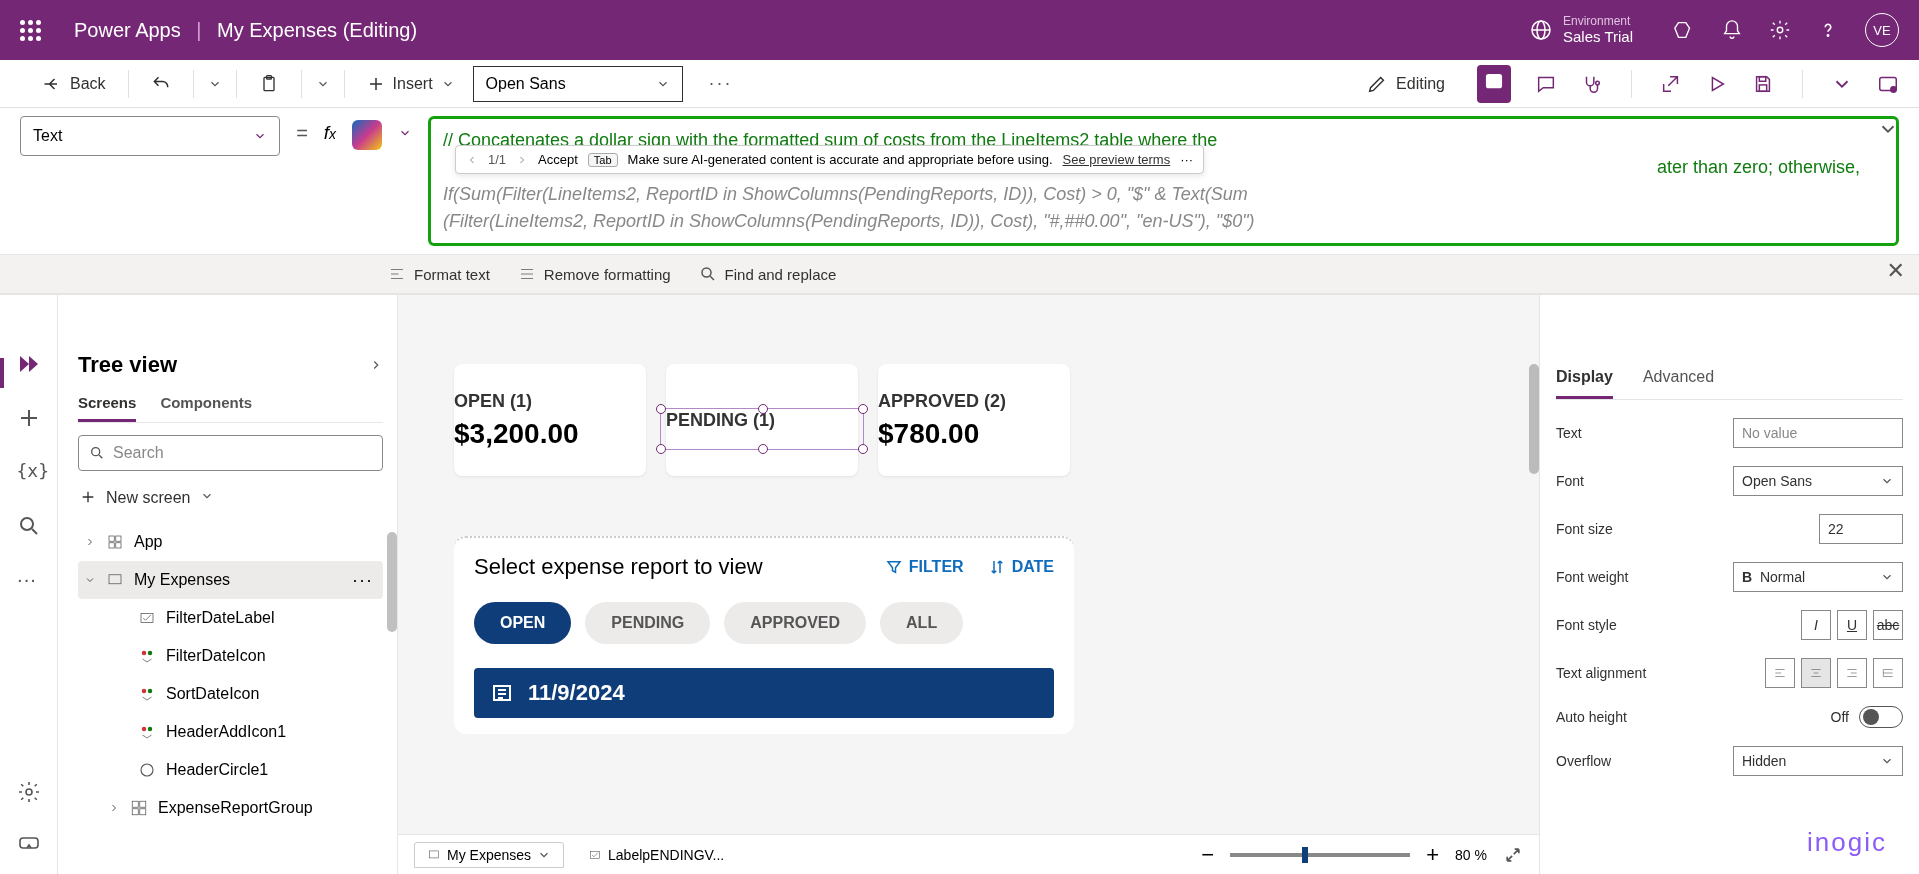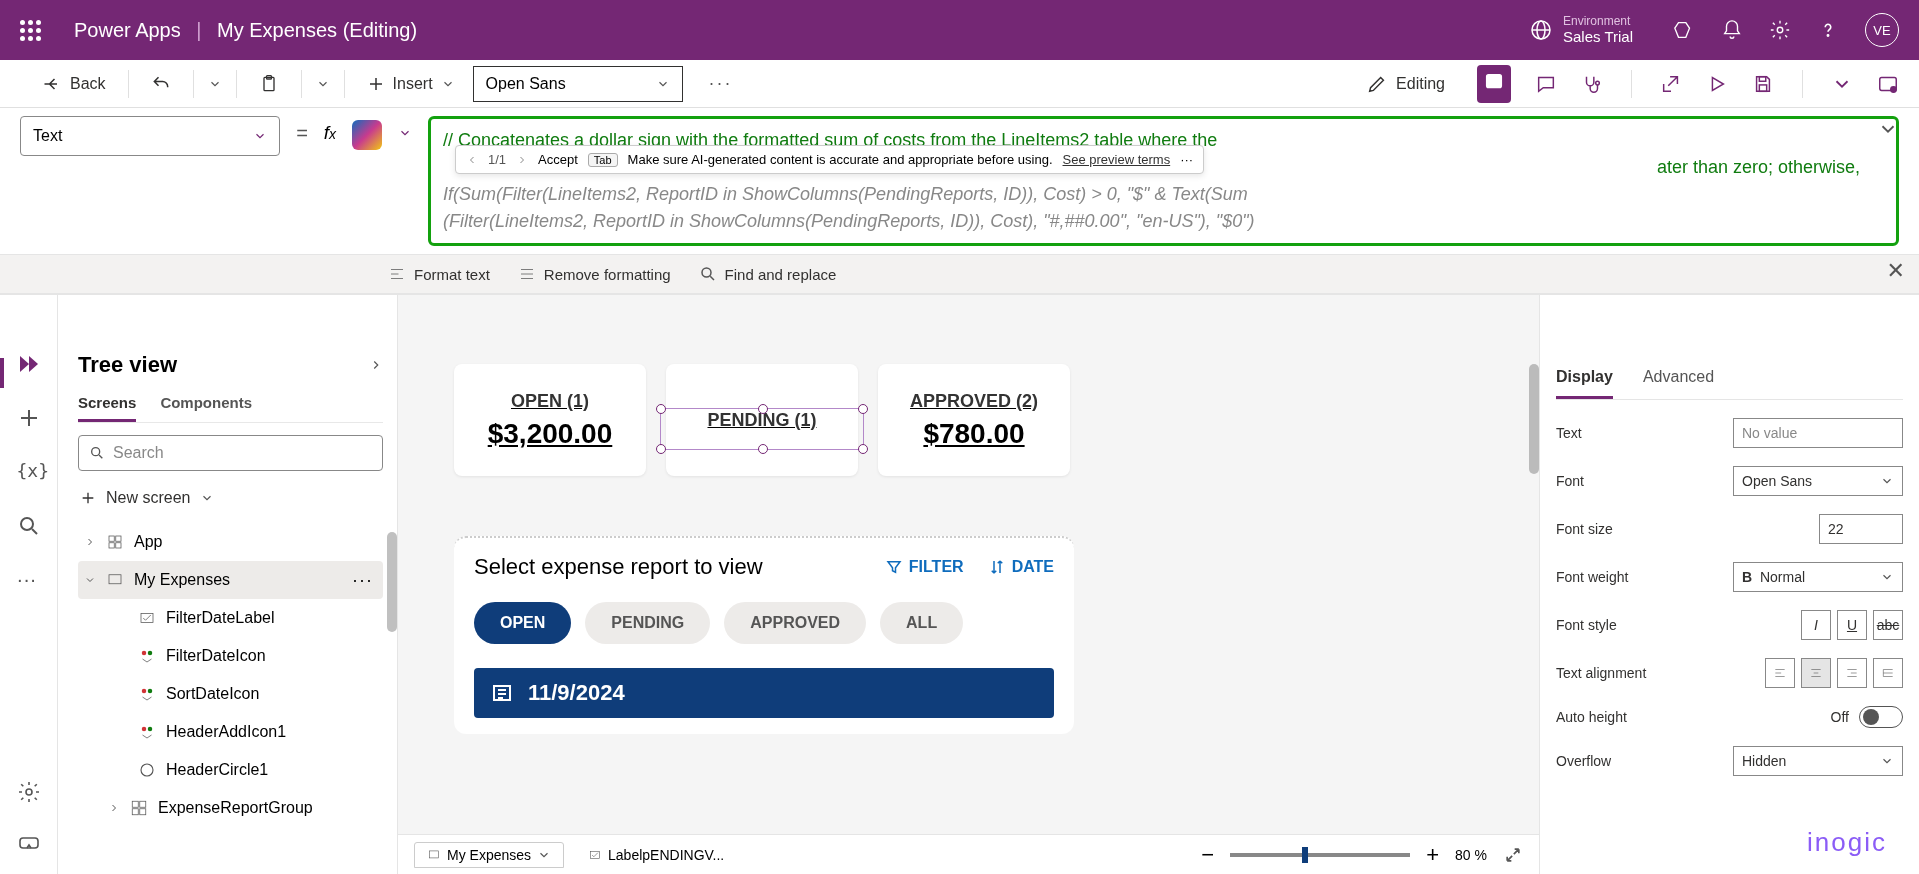--- a/index.html
+++ b/index.html
@@ -66,34 +66,34 @@
 .rail-vr { position: absolute; bottom: 20px; }
 .vars-icon { font-family: monospace; font-size: 18px; font-weight: 500; }
 
 
 .tree-panel { width: 340px; border-right: 1px solid #e5e5e5; padding: 244px 14px 0 20px; position: relative; }
 .tree-title { font-size: 22px; font-weight: 600; display: flex; justify-content: space-between; align-items: center; }
 .tree-tabs { display: flex; gap: 24px; margin-top: 8px; border-bottom: 1px solid #e8e8e8; }
 .tree-tab { padding: 8px 0; font-size: 15px; font-weight: 600; color: #555; cursor: pointer; }
 .tree-tab.active { color: #323130; border-bottom: 3px solid #742774; }
 .search-box { margin-top: 12px; height: 36px; border: 1px solid #888; border-radius: 4px; display: flex; align-items: center; padding: 0 10px; color: #555; gap: 8px; }
-.new-screen { margin-top: 12px; display: flex; align-items: center; gap: 10px; color: #323130; padding: 6px 2px; }
+.new-screen { margin-top: 12px; display: flex; gap: 10px; color: #323130; padding: 6px 2px; }
 .tree-items { margin-top: 10px; }
 .tree-item { display: flex; align-items: center; gap: 10px; padding: 10px 6px; border-radius: 4px; position: relative; }
 .tree-item.selected { background: #edebe9; }
 .tree-item .dots { position: absolute; right: 10px; font-size: 18px; letter-spacing: 1px; }
 .tree-indent-1 { padding-left: 30px; }
 .tree-indent-2 { padding-left: 60px; }
 .tree-icon { width: 18px; height: 18px; }
 .tree-scrollbar { position: absolute; right: 0; top: 424px; width: 10px; height: 100px; background: #c0c0c0; border-radius: 5px; }
 
 
 .canvas { flex: 1; background: #f5f5f5; padding-top: 256px; padding-left: 56px; position: relative; }
 .cards { display: flex; gap: 20px; }
-.card { width: 192px; height: 112px; background: #fff; border-radius: 8px; display: flex; flex-direction: column; align-items: center; justify-content: center; box-shadow: 0 1px 3px rgba(0,0,0,0.08); text-decoration: underline; }
+.card { width: 192px; height: 112px; background: #fff; border-radius: 8px; display: flex; flex-direction: column; align-items: flex-start; justify-content: center; box-shadow: 0 1px 3px rgba(0,0,0,0.08); }
 .card-title { font-size: 18px; font-weight: 600; color: #333; }
 .card-amount { font-size: 28px; font-weight: 700; margin-top: 6px; }
 .handle { position: absolute; width: 10px; height: 10px; border: 1px solid #742774; background: #fff; border-radius: 50%; }
 .canvas-scrollbar { position: absolute; top: 256px; right: 0; width: 10px; height: 110px; background: #bbb; border-radius: 5px; }
 .report-panel { margin-top: 60px; width: 620px; background: #fff; border-radius: 12px; padding: 16px 20px; border-top: 2px dotted #ccc; }
 .rp-row1 { display: flex; justify-content: space-between; align-items: center; }
 .rp-title { font-size: 22px; }
 .rp-actions { display: flex; gap: 24px; color: #0f6cbd; font-weight: 600; align-items: center; }
 .rp-pills { display: flex; gap: 14px; margin-top: 22px; }
 .pill { padding: 12px 26px; border-radius: 28px; font-size: 16px; font-weight: 700; background: #edebe9; color: #555; }

